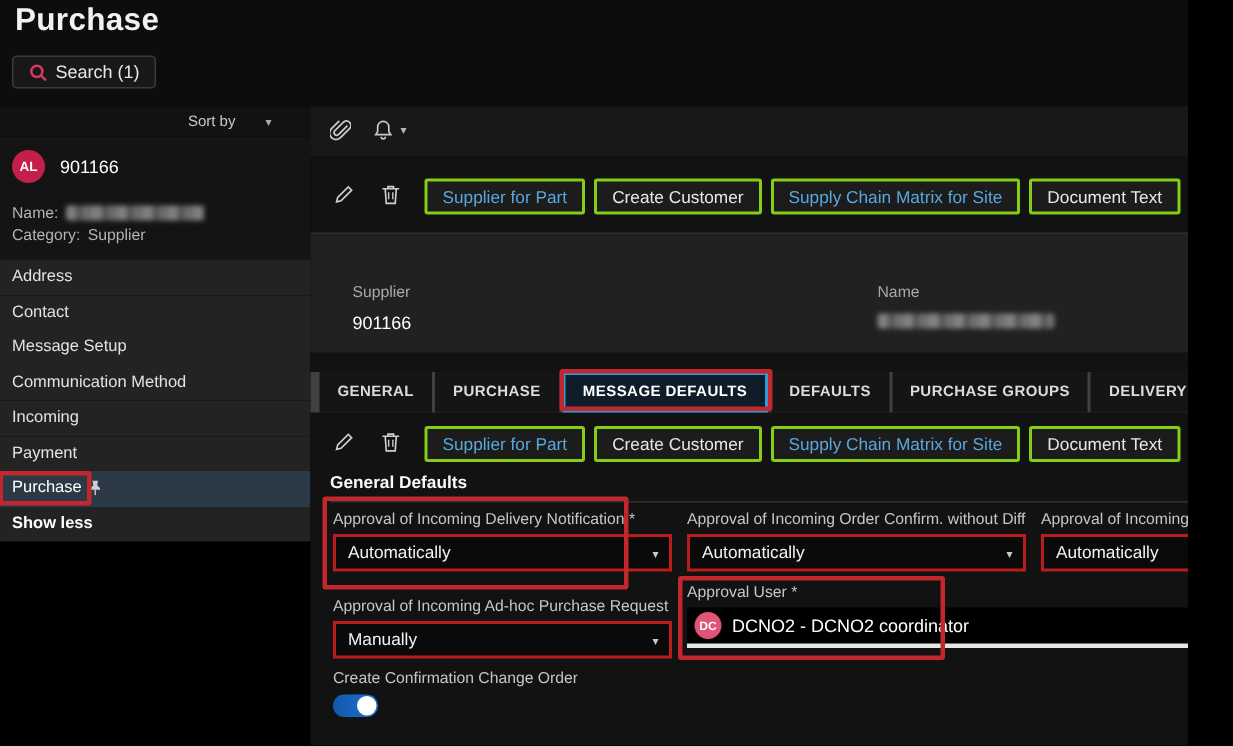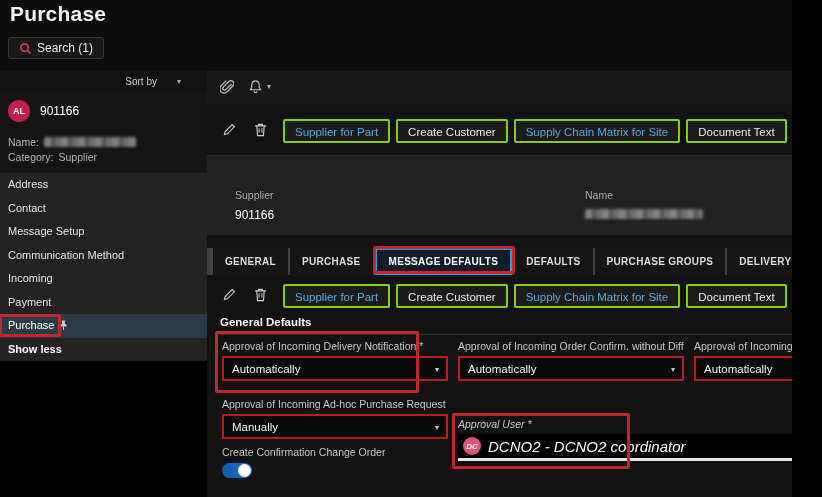--- a/index.html
+++ b/index.html
@@ -67,27 +67,27 @@
   .sec-line { position:absolute; left:13px; top:263px; right:-207px; height:1px; background:#303030; }
   .fgroup { position:absolute; }
   .fgroup .flabel { display:block; margin-bottom:4px; white-space:nowrap; overflow:hidden; color:#c6c6c6; }
   .dd { position:relative; height:25px; background:#0a0a0a; border:2px solid #b91c1c; color:#f2f2f2;
     font-size:11.5px; line-height:23px; padding-left:8px; cursor:pointer; }
   .dd .chev { position:absolute; right:7px; top:0; font-size:8px; color:#c9c9c9; line-height:23px; }
   .g1 { left:15px; top:269px; width:226px; }
   .g2 { left:251px; top:269px; width:226px; }
   .g3 { left:487px; top:269px; width:150px; }
   .g4 { left:15px; top:327px; width:226px; }
-  .g5 { left:251px; top:347px; width:364px;font-style:italic; }
+  .g5 { left:251px; top:318px; width:364px; }
   .g6 { left:15px; top:375px; }
   .userfield { position:relative; height:27px; background:#000; border-bottom:3px solid #e6e6e6;
     display:flex; align-items:center; gap:7px; padding-left:5px; cursor:text; }
   .uavatar { width:18px; height:18px; border-radius:50%; background:var(--user-avatar-pink,#e05575); color:#fff;
     font-size:8px; font-weight:700; display:flex; align-items:center; justify-content:center; flex:0 0 18px; }
-  .uval { font-size:15px; color:#fff; white-space:nowrap; }
+  .uval { font-size:12px; color:#fff; white-space:nowrap; }
   .toggle { position:relative; margin-top:5px; width:30px; height:15px; border-radius:8px;
     background:linear-gradient(90deg,#1259a8,var(--toggle-blue,#1e6fd9)); cursor:pointer; }
   .toggle .knob { position:absolute; right:1px; top:1px; width:13px; height:13px; border-radius:50%; background:#fff; }
   
   .anno { position:absolute; border:3px solid var(--annotation-red,#c1272d); border-radius:2px;
     pointer-events:none; z-index:50; }
   .anno-purchase { left:-1px; top:0; width:62px; height:23px; }
   .anno-tab { left:-4px; top:-4px; right:-5px; bottom:-1px; }
   .anno-g1 { left:-7px; top:-9px; width:204px; height:62px; }
   .anno-g5 { left:-6px; top:-5px; width:178px; height:56px; }

